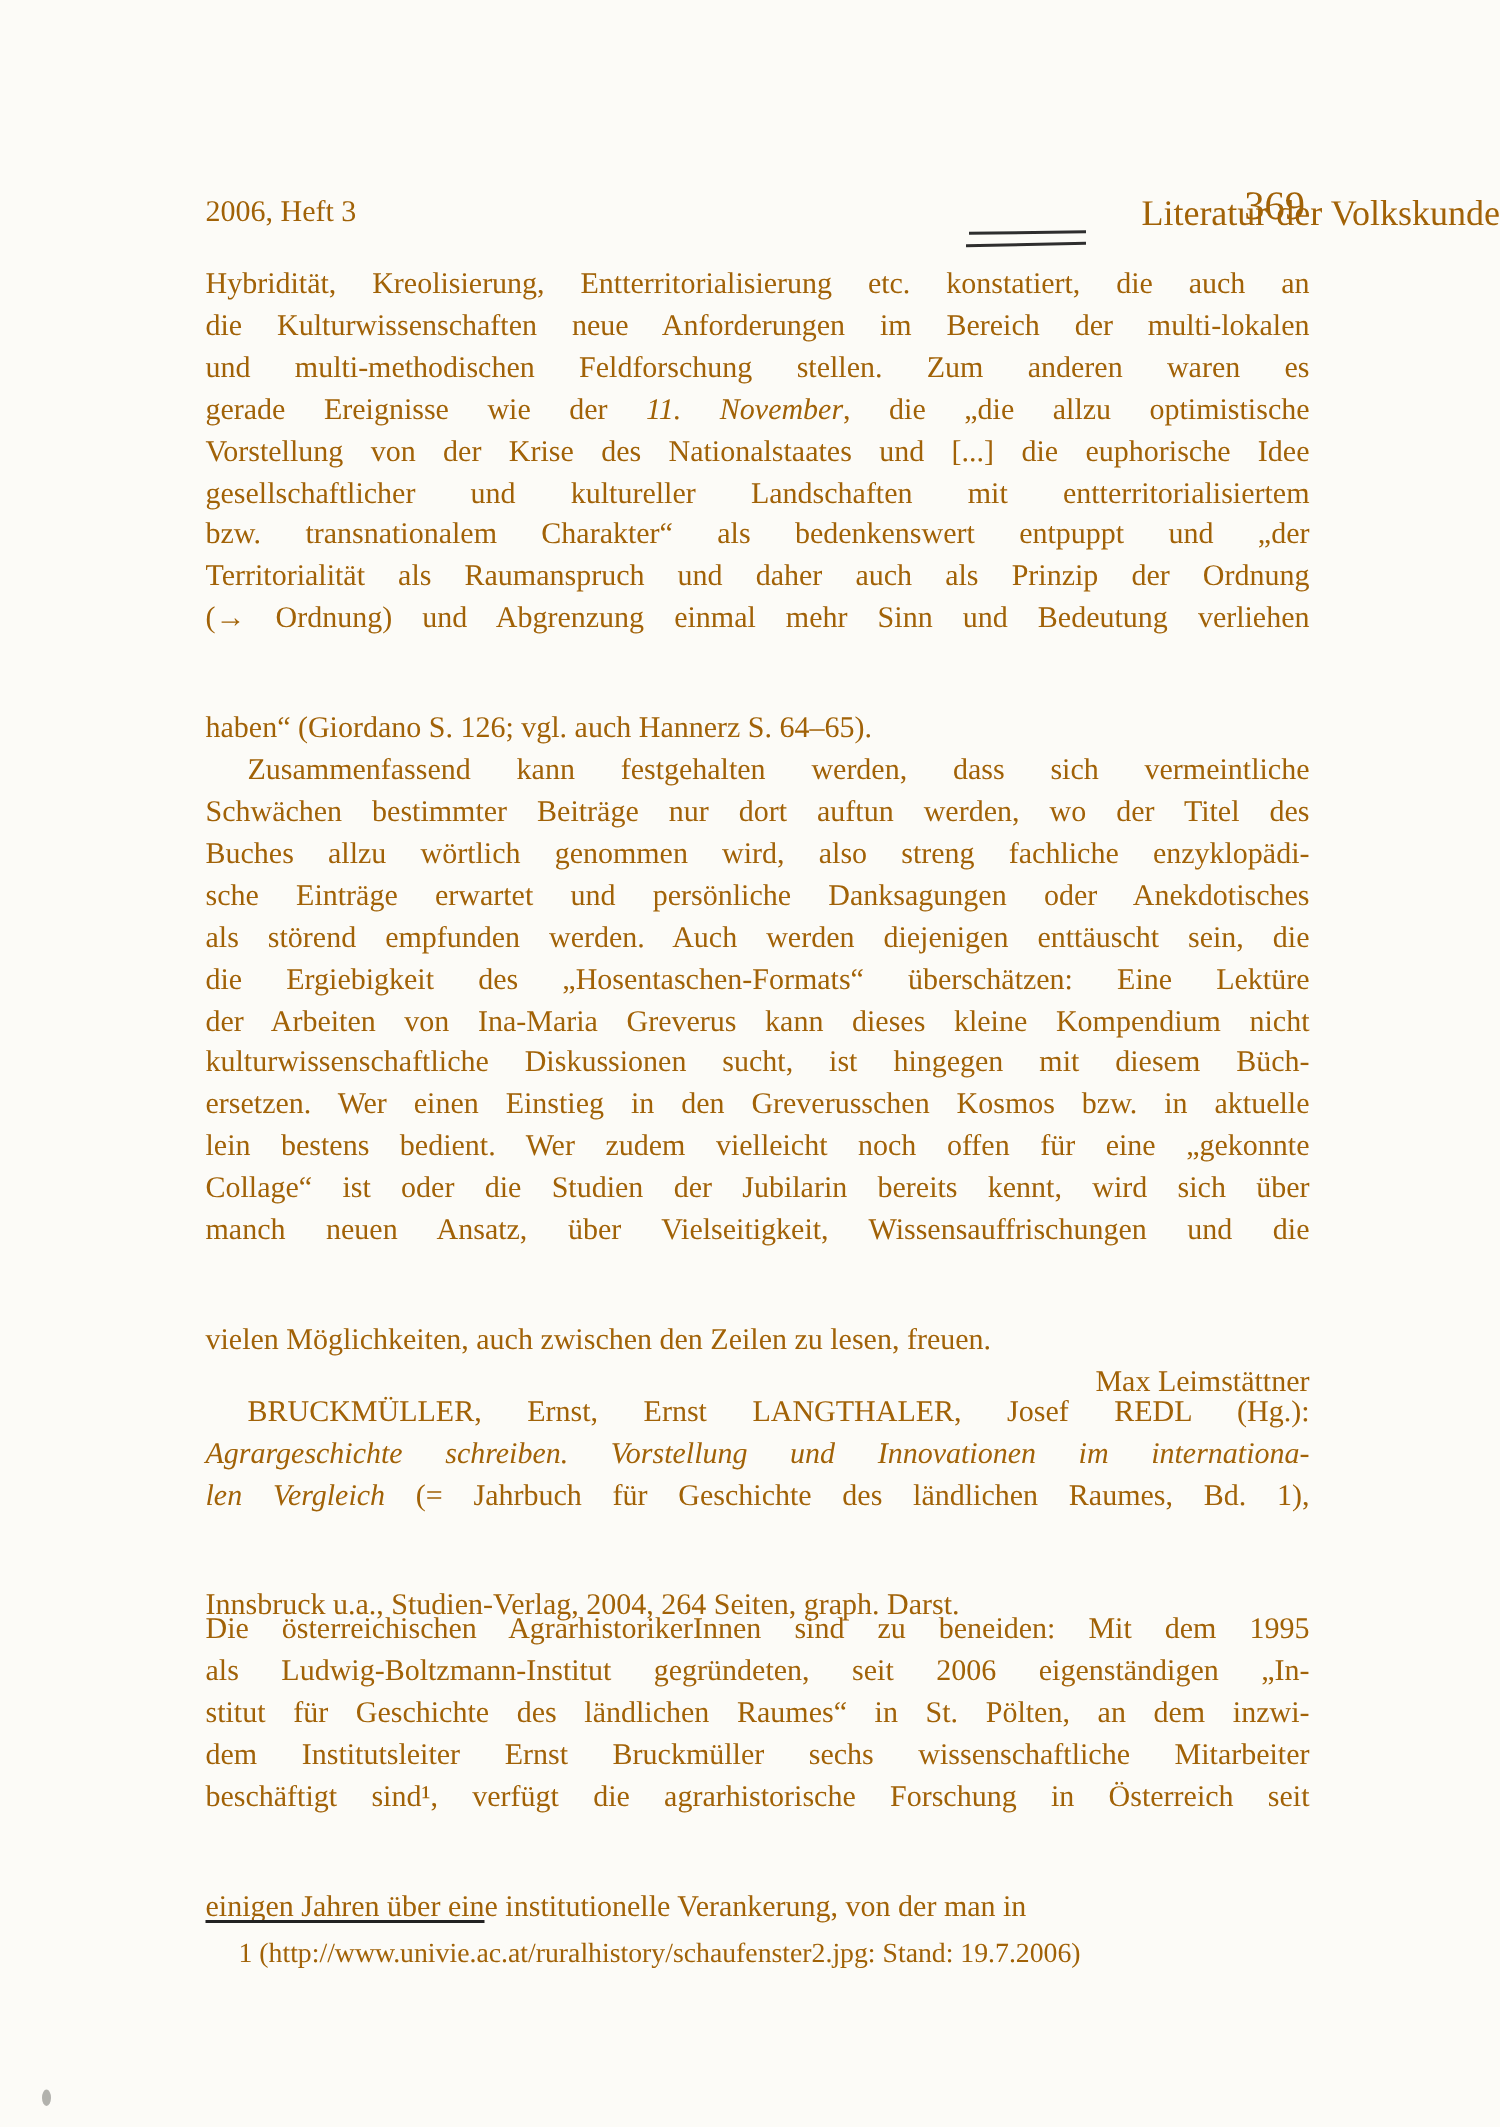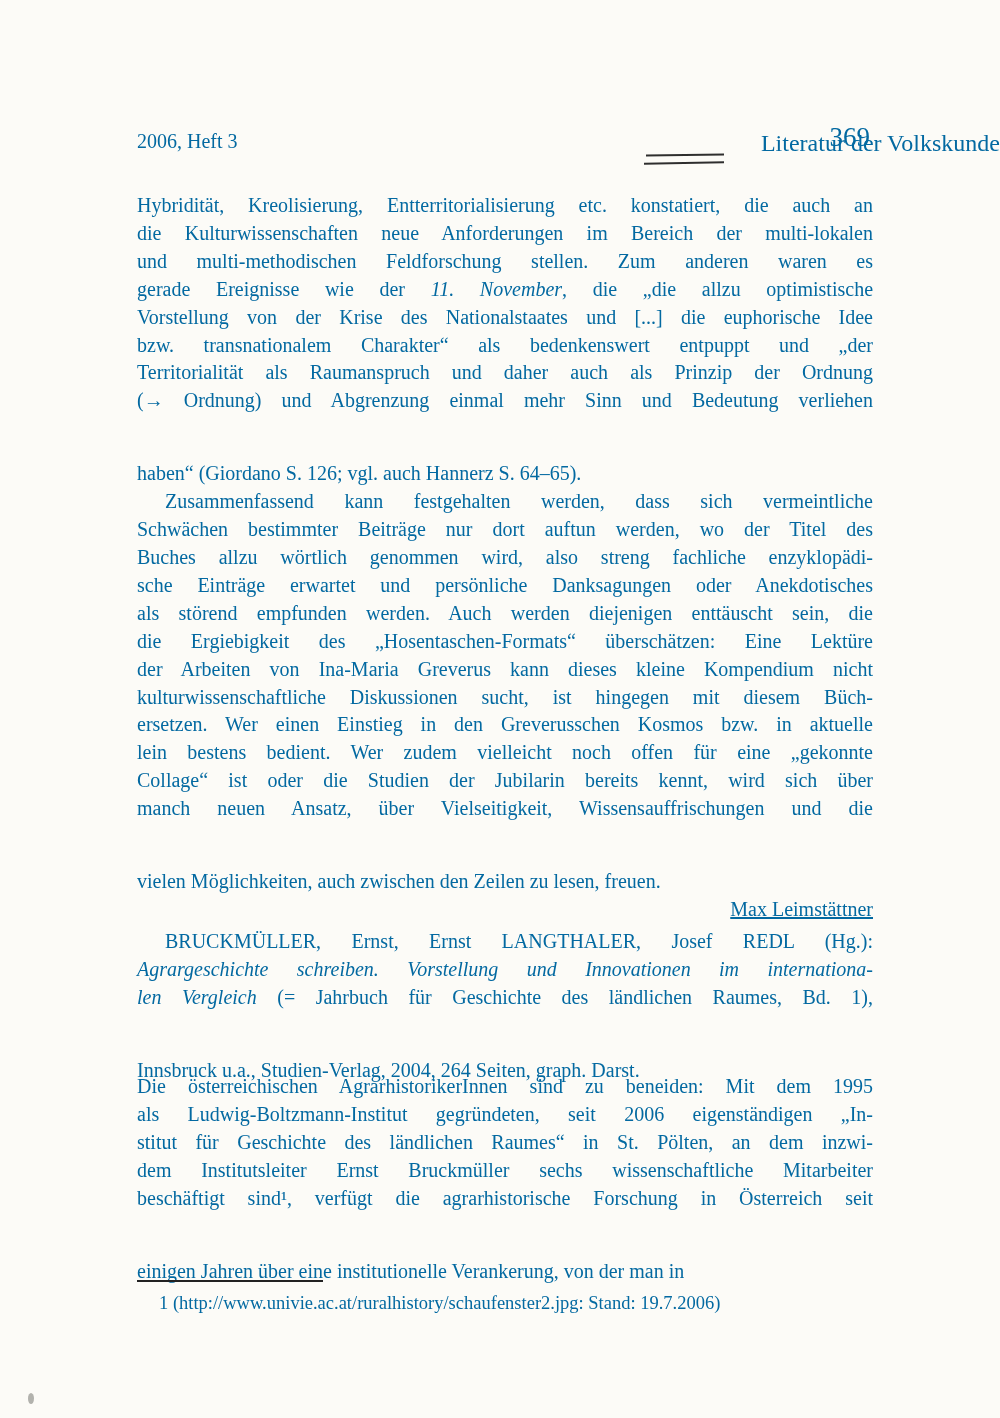--- a/index.html
+++ b/index.html
@@ -3,45 +3,45 @@
 <meta charset="utf-8">
 <style>
   html,body { margin:0; padding:0; }
   body { background:#d9d7d2; }
   .page {
     position:relative;
     width:1000px; height:1418px;
     margin:0 auto;
     background:#fcfbf7;
     font-family:"Liberation Serif","DejaVu Serif",serif;
-    color:#0369a1;
+    color:#a16207;
     overflow:hidden;
   }
   
   .hdr-left   { position:absolute; left:137px;  top:130px; font-size:20px; }
   .hdr-center { position:absolute; left:0; right:0; top:130px; text-align:right; font-size:24px; }
   .hdr-page   { position:absolute; right:130px; top:122px; font-size:27px;text-align:right; }
   .hdr-mark   { position:absolute; left:644px; top:153px; width:82px; height:14px; }
   .hdr-mark .s1 { position:absolute; left:2px; top:1px;  width:78px; height:2px; background:#2e2e2e; transform:rotate(-0.8deg); }
   .hdr-mark .s2 { position:absolute; left:0;   top:9px;  width:80px; height:2px; background:#2e2e2e; transform:rotate(-1.2deg); }
 
   
   .col { position:absolute; left:137px; width:736px; }
   .ln {
     font-size:20px;
     line-height:27.9px;
     text-align:justify;
     text-align-last:justify;
   }
   .ln.last { text-align-last:left;margin-top:45px; }
   .ln.indent { text-indent:28px; }
-  .ln.sig { text-align:right; text-align-last:right;text-decoration:underline; }
+  .ln.sig { text-align:right; text-align-last:right; }
   .it { font-style:italic; }
 
-  .c-review1 { top:192px; }
+  .c-review1 { top:176px; }
   .c-r2head  { top:928px; }
   .c-r2body  { top:1073px; }
 
   .fn-rule { position:absolute; left:137px; top:1280px; width:186px; height:2px; background:#222; }
   .fn-text { position:absolute; left:137px; top:1290px; width:736px; font-size:18.5px; line-height:26px; text-indent:22px; }
 
   .corner-mark { position:absolute; left:28px; bottom:14px; width:6px; height:11px; background:#8a8a86; border-radius:50%; opacity:.65; }
 </style>
 </head>
 <body>
@@ -57,20 +57,21 @@
   </div>
 
   <div class="col c-review1">
     <div class="ln">Hybridität, Kreolisierung, Entterritorialisierung etc. konstatiert, die auch an</div>
     <div class="ln">die Kulturwissenschaften neue Anforderungen im Bereich der multi-lokalen</div>
     <div class="ln">und multi-methodischen Feldforschung stellen. Zum anderen waren es</div>
     <div class="ln">
       <span>gerade Ereignisse wie der </span><span class="it">11. November</span><span>, die „die allzu optimistische</span>
     </div>
     <div class="ln">Vorstellung von der Krise des Nationalstaates und [...] die euphorische Idee</div>
+    <div class="ln">gesellschaftlicher und kultureller Landschaften mit entterritorialisiertem</div>
     <div class="ln">bzw. transnationalem Charakter“ als bedenkenswert entpuppt und „der</div>
     <div class="ln">Territorialität als Raumanspruch und daher auch als Prinzip der Ordnung</div>
     <div class="ln">(→ Ordnung) und Abgrenzung einmal mehr Sinn und Bedeutung verliehen</div>
     <div class="ln last">haben“ (Giordano S. 126; vgl. auch Hannerz S. 64–65).</div>
 
     <div class="ln indent">Zusammenfassend kann festgehalten werden, dass sich vermeintliche</div>
     <div class="ln">Schwächen bestimmter Beiträge nur dort auftun werden, wo der Titel des</div>
     <div class="ln">Buches allzu wörtlich genommen wird, also streng fachliche enzyklopädi-</div>
     <div class="ln">sche Einträge erwartet und persönliche Danksagungen oder Anekdotisches</div>
     <div class="ln">als störend empfunden werden. Auch werden diejenigen enttäuscht sein, die</div>

